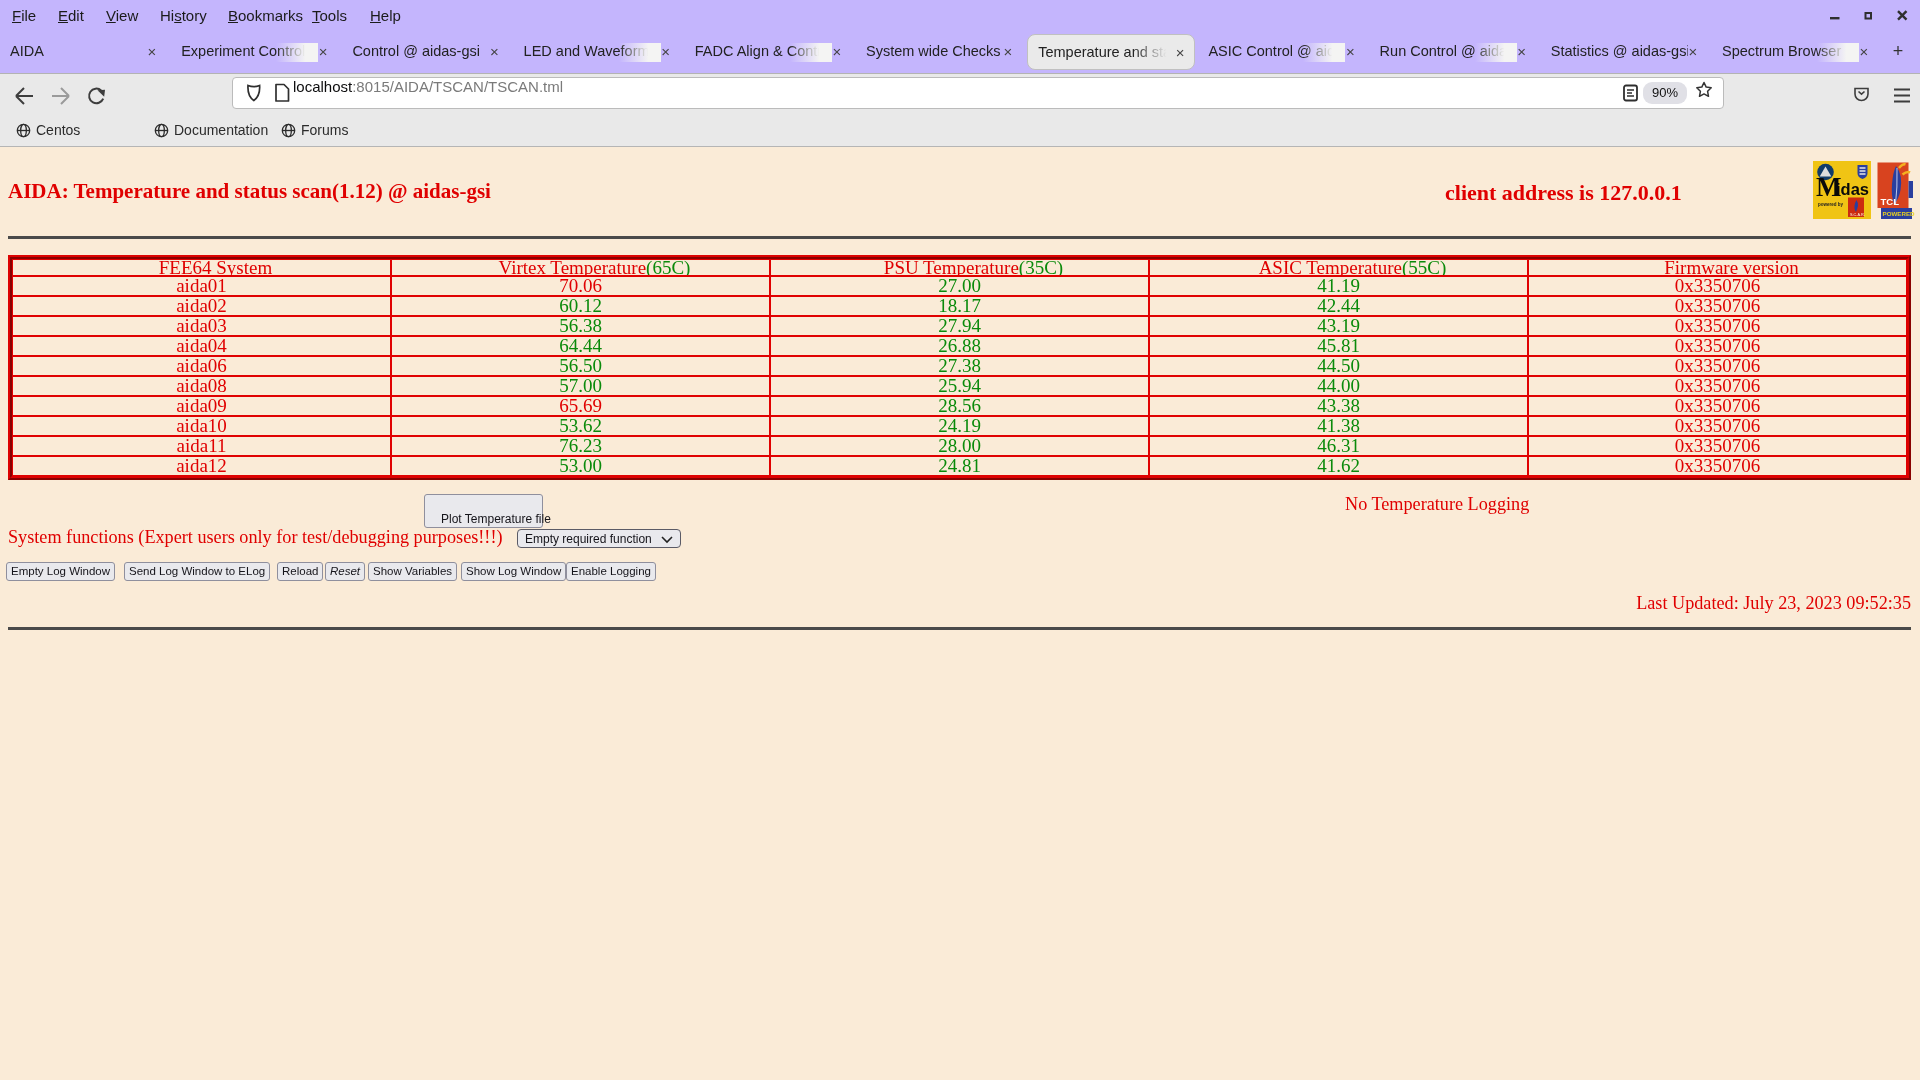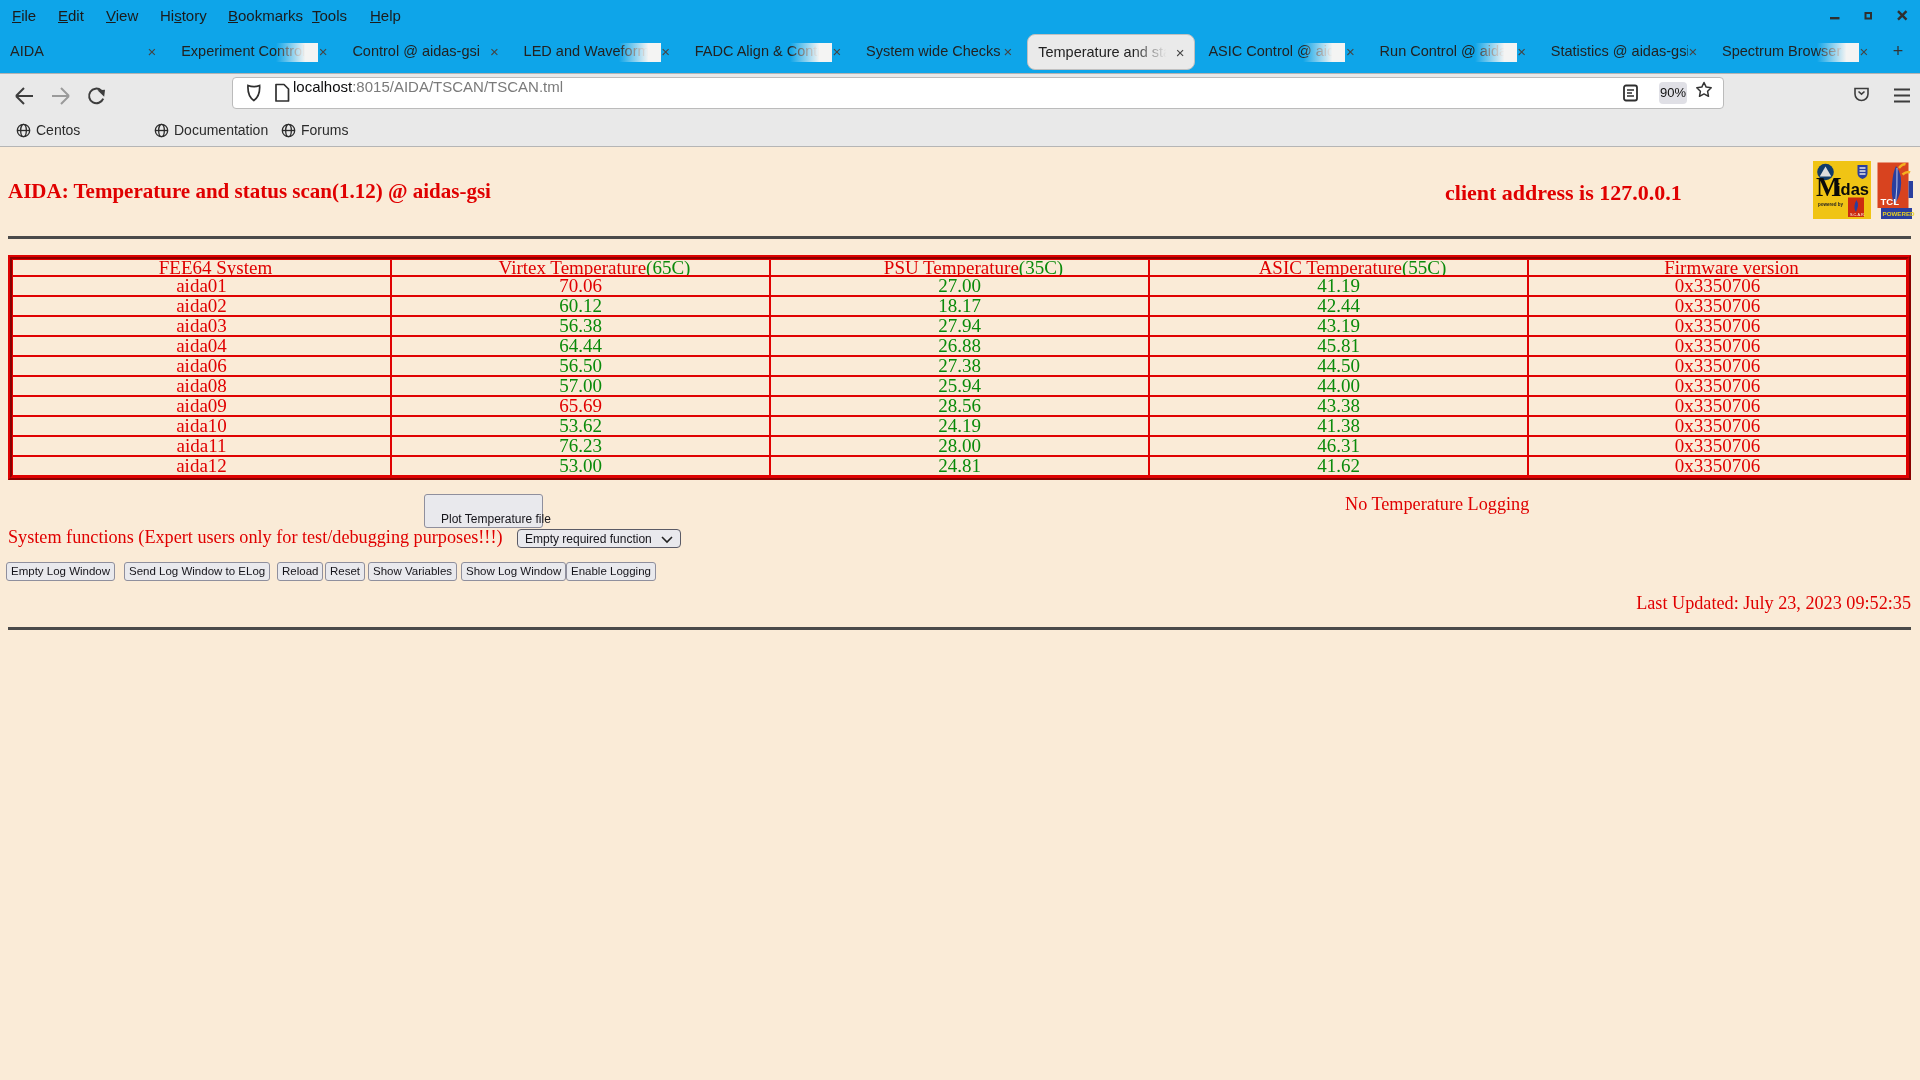--- a/index.html
+++ b/index.html
@@ -1,36 +1,36 @@
 <!DOCTYPE html>
 <html><head>
 <meta charset="utf-8">
 <style>
   * { margin:0; padding:0; box-sizing:border-box; }
   html,body { width:1920px; height:1080px; overflow:hidden; }
   body { font-family:"Liberation Sans", sans-serif; position:relative; background:#FAEBD7; }
   .abs { position:absolute; }
 
   
-  #chrome { position:absolute; left:0; top:0; width:1920px; height:147px; background:#0ea5e9; border-bottom:1px solid #b5b5b5;padding-left:17px; }
+  #chrome { position:absolute; left:0; top:0; width:1920px; height:147px; background:#c4b5fd; border-bottom:1px solid #b5b5b5;padding-left:17px; }
   #menubar { position:absolute; left:0; top:0; width:1920px; height:30px; }
   .menu { position:absolute; top:7px; font-size:15px; color:#1b1b1b; }
   #winbtns { position:absolute; top:0; right:0; height:30px; }
   #tabbar { position:absolute; left:0; top:30px; width:1920px; height:44px; border-bottom:1px solid #b3b3b3; }
   .tab { position:absolute; top:4px; height:36px; width:168px; }
   .tab .ttl { position:absolute; left:10px; top:9px; width:137px; height:19px; font-size:14.5px; color:#222; white-space:nowrap; overflow:hidden; }
   .tab .fade { position:absolute; left:105px; top:9px; width:42px; height:19px; background:linear-gradient(to right, rgba(244,244,243,0), #f4f4f3 70%); }
   .tab.active { background:#eaeaea; border:1px solid #c0c0c0; border-radius:8px; }
   .tab.active .fade { background:linear-gradient(to right, rgba(234,234,234,0), #eaeaea 80%); }
   .tab .x { position:absolute; left:144px; top:10px; width:16px; height:16px; color:#444; font-size:15px; line-height:16px; text-align:center; }
   #navbar { position:absolute; left:0; top:74px; width:1920px; height:43px; background:#e9e9e9; }
   #urlbar { position:absolute; left:232px; top:3px; width:1492px; height:32px; background:#fff; border:1px solid #bbb; border-radius:4px; }
   #urltext { position:absolute; left:60px; top:0; font-size:15px; color:#0c0c0d; }
   #urltext .grey { color:#7a7a7a; }
-  #zoompill { position:absolute; right:36px; top:4px; width:28px; height:22px; background:#e0e0e6; border-radius:4px; font-size:13px; color:#111; text-align:center; line-height:22px; }
+  #zoompill { position:absolute; right:36px; top:4px; width:44px; height:22px; background:#e0e0e6; border-radius:9px; font-size:13px; color:#111; text-align:center; line-height:22px; }
   #bmbar { position:absolute; left:0; top:117px; width:1920px; height:29px; background:#e9e9e9; }
   .bm { position:absolute; top:5px; height:18px; font-size:14px; color:#2b2b2b; }
   .bm svg { vertical-align:-3px; margin-right:5px; }
 
   
   #page { position:absolute; left:0; top:149px; width:1920px; height:931px; background:#FAEBD7; font-family:"Liberation Serif", serif; }
   .red { color:#e00000; }
   .hr { position:absolute; left:8px; width:1903px; height:2.5px; background:#4a4a4a; }
   #ttable { position:absolute; left:8px; top:106px; width:1903px; border-collapse:separate; border-spacing:0; border:4px ridge #dd0202; }
   #ttable td { border:1px solid #e00000; width:20%; text-align:center; font-size:19px; line-height:18px; color:#e00000; height:18px; padding:0; font-family:"Liberation Serif", serif; overflow:hidden; }
@@ -282,19 +282,19 @@
   <div class="abs red serif" style="left:8px;top:378px;font-size:18.2px;">System functions (Expert users only for test/debugging purposes!!!)</div>
   <div class="abs" style="left:517px;top:380px;width:164px;height:19px;background:#e9e9ed;border:1px solid #5b5b66;border-radius:4px;font-family:'Liberation Sans', sans-serif;">
     <span style="position:absolute;left:7px;top:2px;font-size:12px;color:#15141a;font-family:'Liberation Sans', sans-serif;">Empty required function</span>
     <svg width="12" height="8" style="position:absolute;right:7px;top:6px">
         <path d="M1 1 L6 6 L11 1" stroke="#222" stroke-width="1.6" fill="none"></path>
       </svg>
   </div>
   <div class="btn" style="left:6px;top:413px;">Empty Log Window</div>
   <div class="btn" style="left:124px;top:413px;">Send Log Window to ELog</div>
   <div class="btn" style="left:277px;top:413px;">Reload</div>
-  <div class="btn" style="left:325px;top:413px;">Reset</div>
+  <div class="btn" style="left:325px;top:413px;font-style:italic;">Reset</div>
   <div class="btn" style="left:368px;top:413px;">Show Variables</div>
   <div class="btn" style="left:461px;top:413px;">Show Log Window</div>
   <div class="btn" style="left:566px;top:413px;">Enable Logging</div>
   <div class="abs red serif" style="right:9px;top:444px;font-size:18.2px;">Last Updated: July 23, 2023 09:52:35</div>
   <div class="hr" style="top:478px"></div>
 </div>
 
 </body></html>

